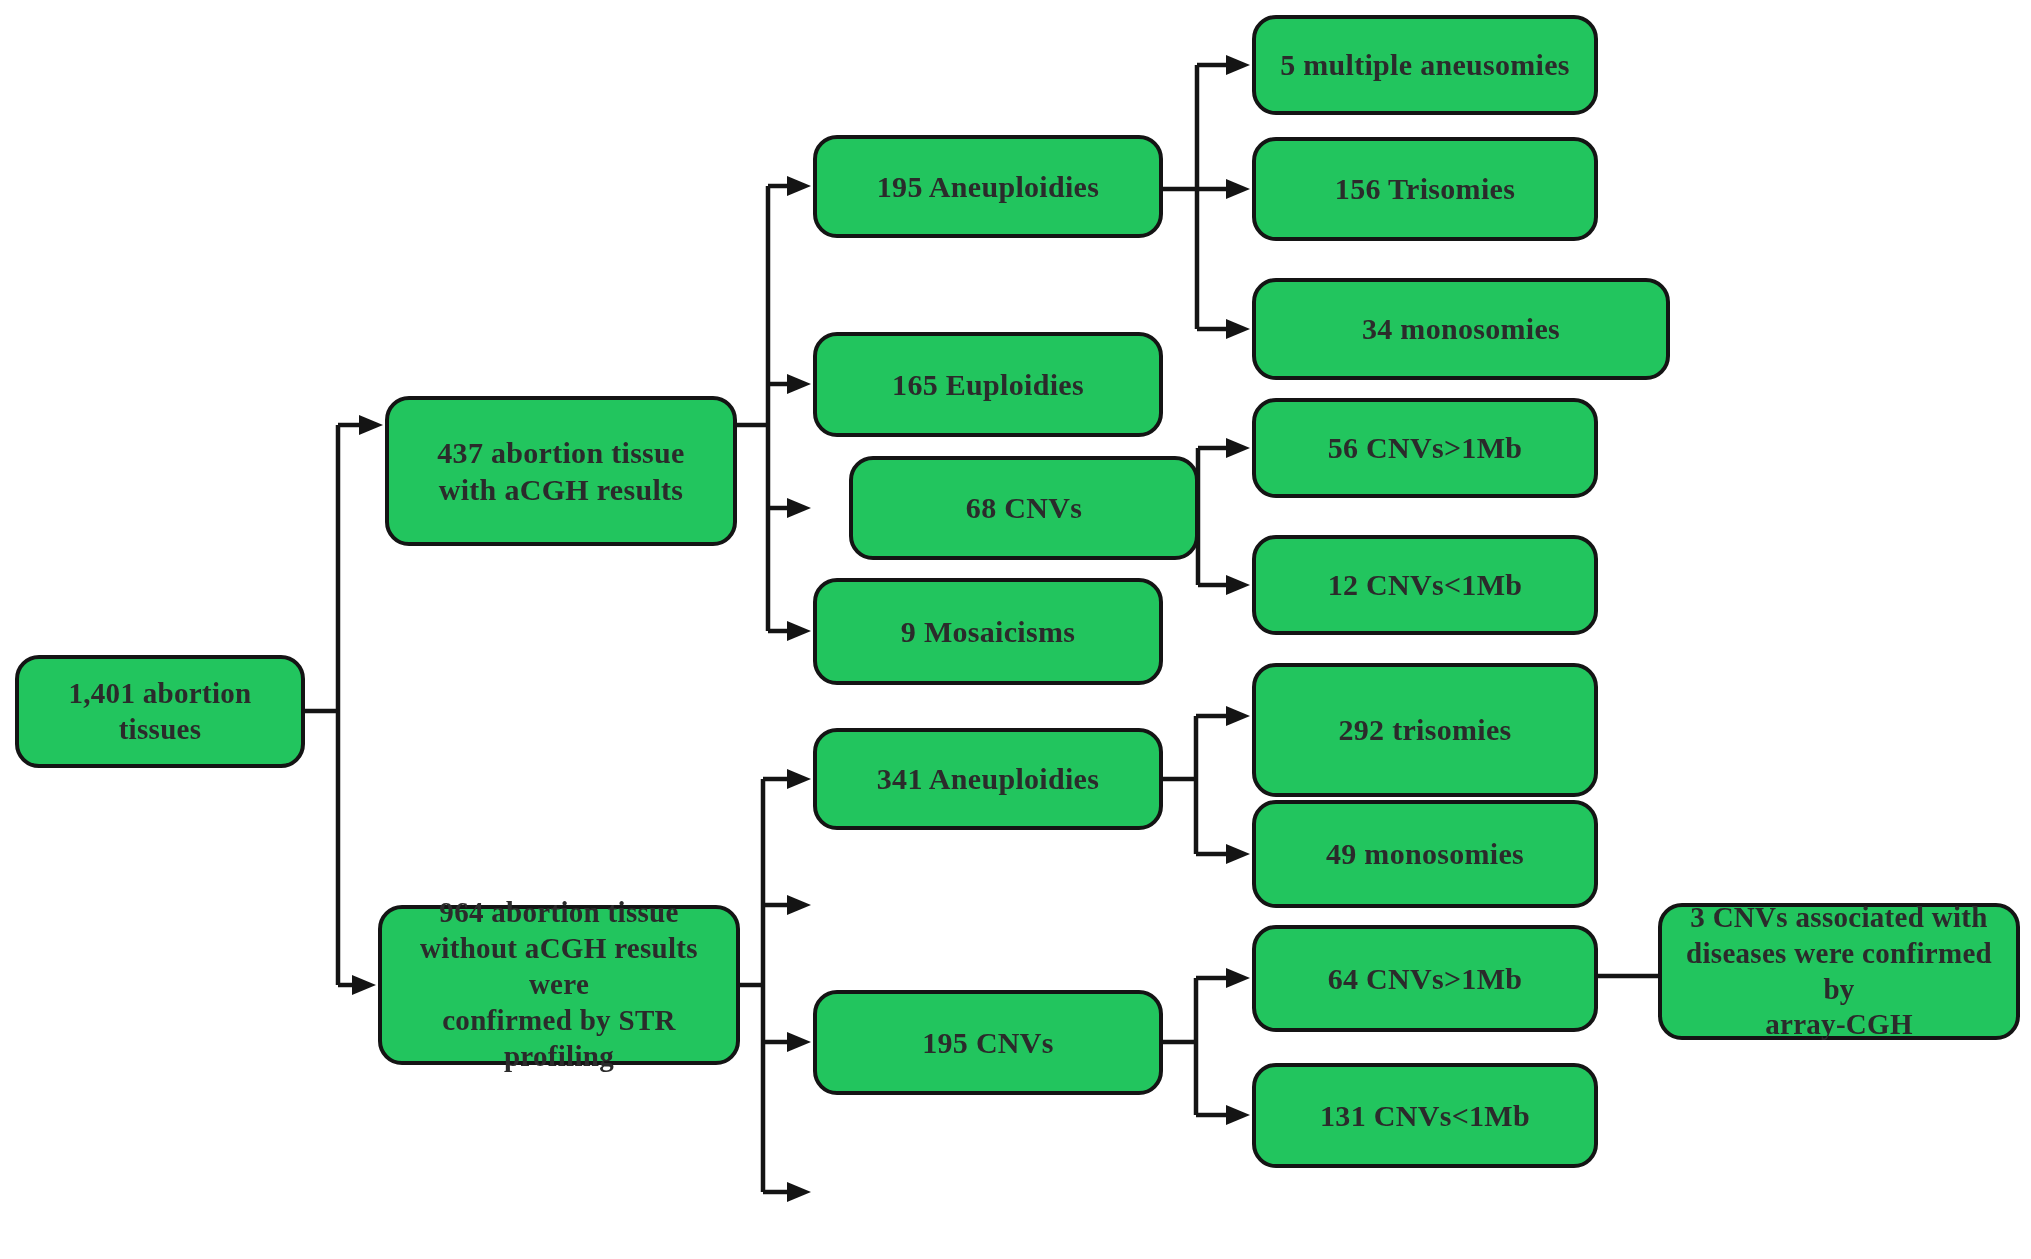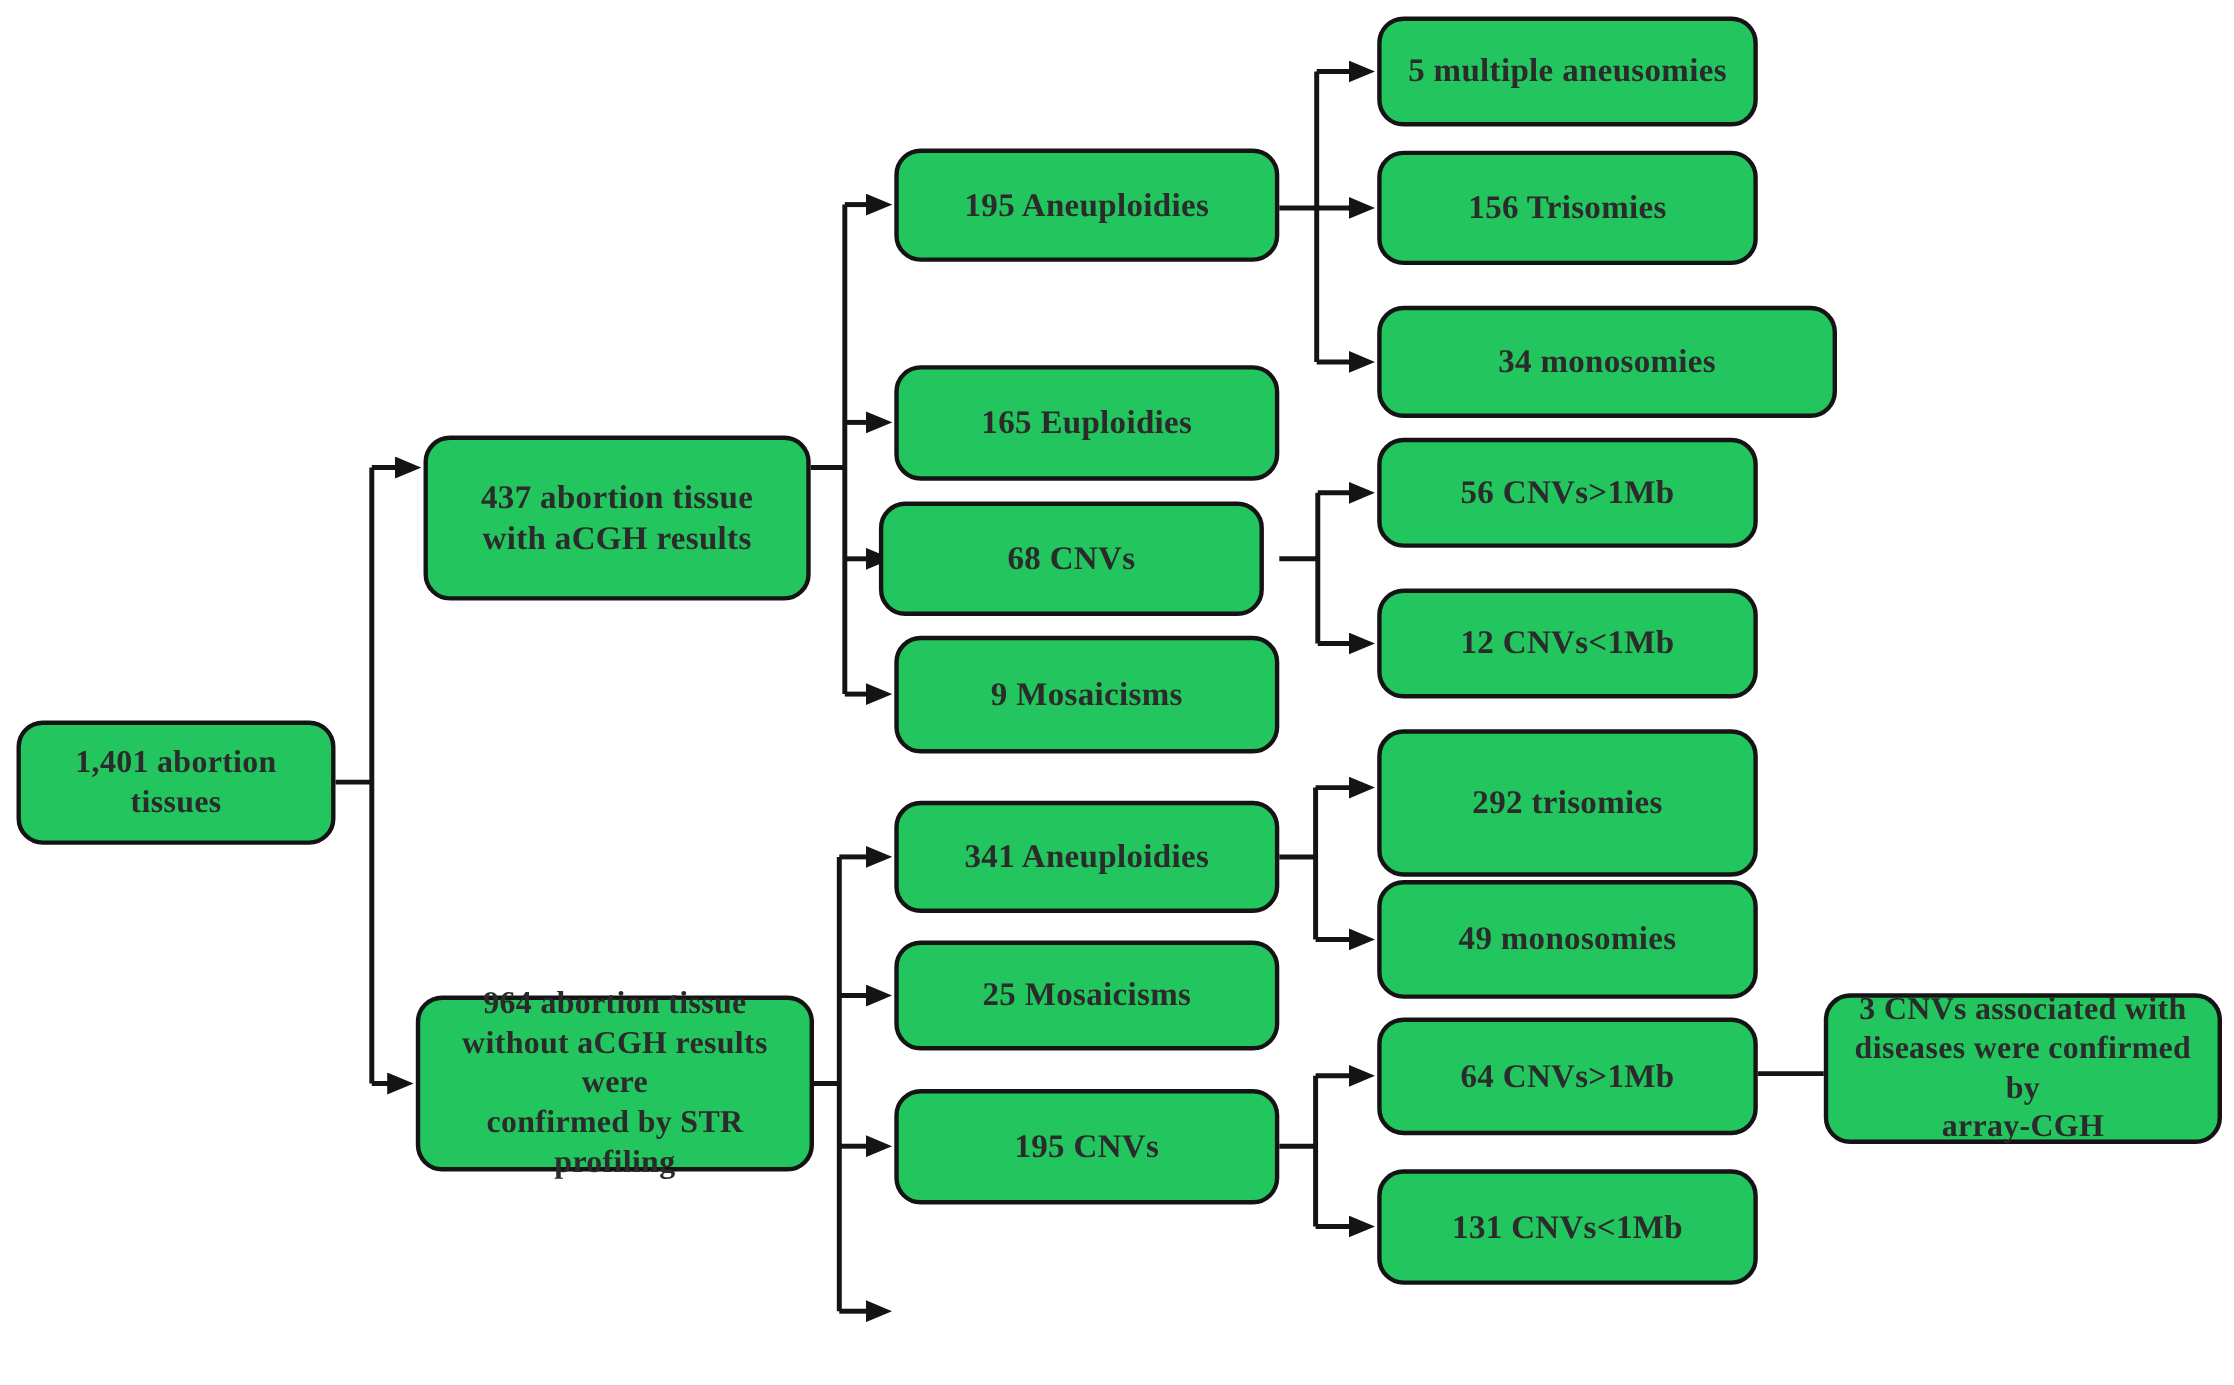--- a/index.html
+++ b/index.html
@@ -26,21 +26,21 @@
   }
   .node span{display:block;}
   
   .n-root{left:15px;top:655px;width:290px;height:113px;font-size:29px;}
   
   .n-acgh{left:385px;top:350px;width:352px;height:150px;margin-top:46px;}
   .n-str{left:378px;top:905px;width:362px;height:160px;font-size:29px;}
   
   .n-aneu195{left:813px;top:135px;width:350px;height:103px;}
   .n-eup165{left:813px;top:332px;width:350px;height:105px;}
-  .n-cnv68{left:799px;top:456px;width:350px;height:104px;}
+  .n-cnv68{left:849px;top:456px;width:350px;height:104px;}
   .n-mos9{left:813px;top:578px;width:350px;height:107px;}
   .n-aneu341{left:813px;top:728px;width:350px;height:102px;}
   .n-mos25{left:813px;top:855px;width:350px;height:100px;}
   .n-cnv195{left:813px;top:990px;width:350px;height:105px;}
   .n-eup403{left:813px;top:1140px;width:350px;height:105px;}
   
   .n-multi5{left:1252px;top:15px;width:346px;height:100px;}
   .n-tri156{left:1252px;top:137px;width:346px;height:104px;}
   .n-mono34{left:1252px;top:278px;width:418px;height:102px;align-items:center;}
   .n-cnvgt56{left:1252px;top:398px;width:346px;height:100px;}
@@ -131,23 +131,20 @@
   <div class="node n-cnv68">
     <span>68 CNVs</span>
   </div>
   <div class="node n-mos9">
     <span>9 Mosaicisms</span>
   </div>
 
   <div class="node n-aneu341">
     <span>341 Aneuploidies</span>
   </div>
-  <div class="node n-mos25">
-    <span>25 Mosaicisms</span>
-  </div>
   <div class="node n-cnv195">
     <span>195  CNVs</span>
   </div>
 
   <div class="node n-multi5">
     <span>5 multiple aneusomies</span>
   </div>
   <div class="node n-tri156">
     <span>156  Trisomies</span>
   </div>

